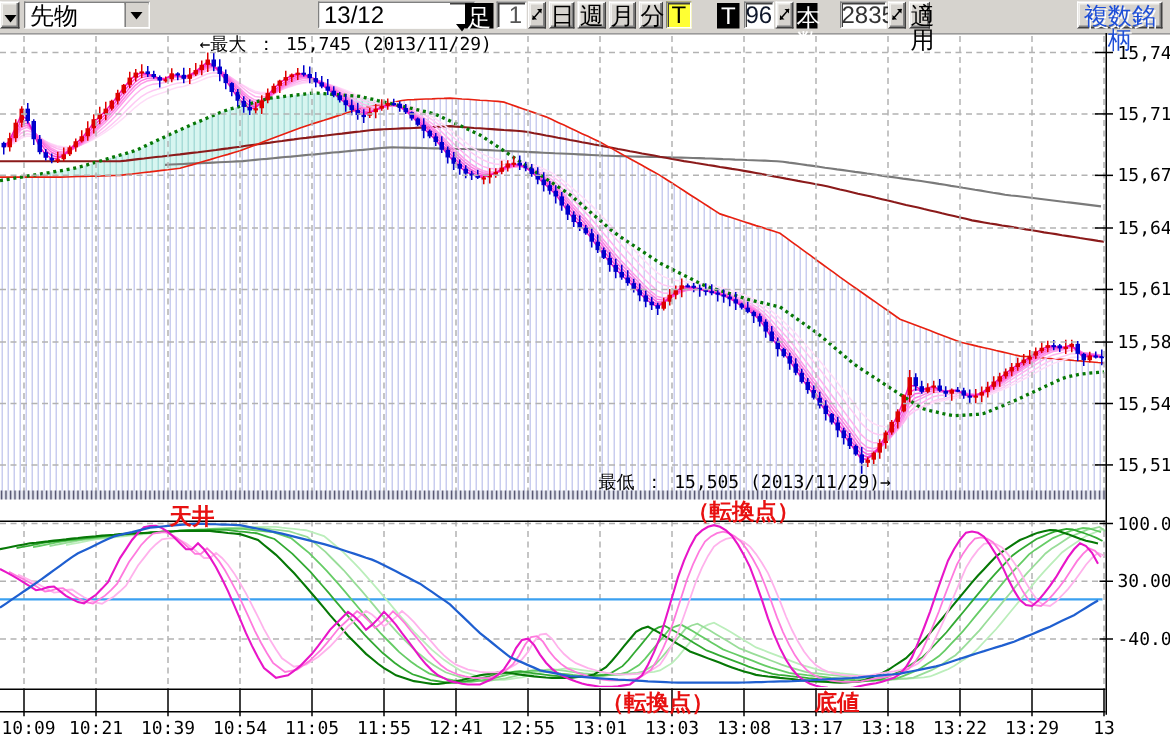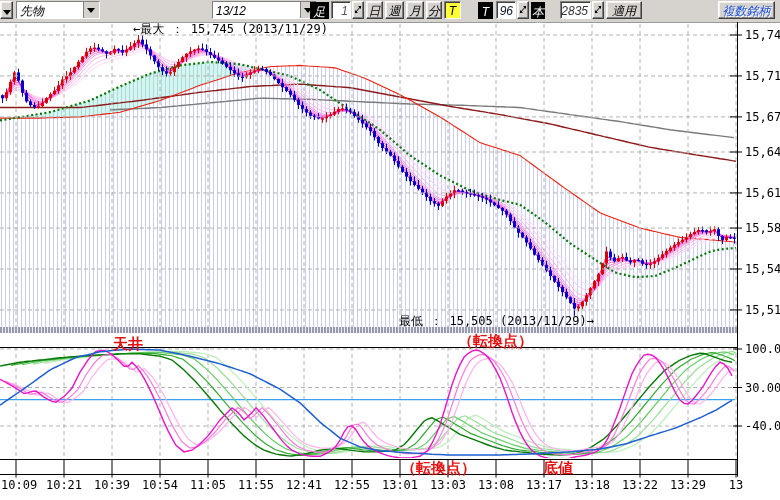--- a/index.html
+++ b/index.html
@@ -1,21 +1,21 @@
 <!DOCTYPE html>
 <html><head>
 <meta charset="utf-8">
 <style>
   html,body{margin:0;padding:0;}
   #app{position:relative;width:780px;height:500px;background:#ffffff;overflow:hidden;
        font-family:"Liberation Sans","DejaVu Sans",sans-serif;}
   
   #toolbar{position:absolute;left:0;top:0;width:780px;height:22px;background:#d6d3ce;
            border-bottom:1px solid #9a9a9a;}
-  .tb{position:absolute;top:1px;height:18px;box-sizing:border-box;font-size:12px;line-height:16px;font-style:italic;}
+  .tb{position:absolute;top:1px;height:18px;box-sizing:border-box;font-size:16px;line-height:16px;}
   .bevel-out{background:#d6d3ce;border:1px solid;border-color:#ffffff #404040 #404040 #ffffff;
              box-shadow:inset -1px -1px 0 #808080, inset 1px 1px 0 #f2f1ee;}
   .bevel-in{background:#ffffff;border:1px solid;border-color:#808080 #ffffff #ffffff #808080;
             box-shadow:inset 1px 1px 0 #404040;}
   .tb-btn{text-align:center;cursor:pointer;color:#000;padding-top:1px;}
   .tb-black{background:#000;color:#fff;text-align:center;padding-top:2px;height:17px;top:2px;}
   .combo{display:flex;}
   .combo .val{flex:1;background:#fff;padding:1px 0 0 3px;white-space:nowrap;overflow:hidden;}
   .combo .drop{width:15px;background:#d6d3ce;border-left:1px solid #808080;position:relative;cursor:pointer;}
   .tri{position:absolute;left:3px;top:6px;width:0;height:0;border-left:4px solid transparent;
@@ -36,21 +36,21 @@
     <div class="tb bevel-out tb-btn" style="left:0;width:13px;"><span class="tri" style="position:static;display:inline-block;margin-top:4px;"></span></div>
 
     <div class="tb bevel-in combo" style="left:16px;width:84px;">
       <span class="val jp">先物</span>
       <span class="drop">
           <span class="tri"></span>
         </span>
     </div>
 
 
-    <div class="tb bevel-in combo" style="left:212px;width:105px;">
+    <div class="tb bevel-in combo" style="left:212px;width:105px;align-items:center;">
       <span class="val">13/12</span>
       <span class="drop">
           <span class="tri"></span>
         </span>
     </div>
 
     <div class="tb tb-black jp" style="left:310px;width:19px;">足</div>
 
     <div class="tb bevel-in spin-field" style="left:331px;width:20px;">1</div>
     <div class="tb bevel-out tb-btn spin-btn" style="left:352px;width:12px;">
@@ -77,21 +77,21 @@
 
     <div class="tb tb-black jp" style="left:531px;width:14px;">本数</div>
     <div class="tb bevel-in spin-field" style="left:560px;width:31px;color:#333;">2835</div>
     <div class="tb bevel-out tb-btn spin-btn" style="left:592px;width:12px;">
       <svg width="10" height="14" viewBox="0 0 10 14">
           <path d="M2,11 L8,4" stroke="#000" stroke-width="1" fill="none"></path>
           <path d="M8,4 l-3,0 l3,3 z M2,11 l3,0 l-3,-3 z" fill="#000"></path>
         </svg>
     </div>
 
-    <div class="tb bevel-out tb-btn jp" style="left:606px;width:36px;">適用</div>
+    <div class="tb bevel-out tb-btn jp" style="left:606px;width:14px;">適用</div>
     <div class="tb bevel-out tb-btn jp disabled" style="left:718px;width:57px;">複数銘柄</div>
   </div>
 
   <svg id="chart" width="780" height="478" style="position:absolute;left:0;top:22px;">
       <defs>
         <pattern id="vs" width="4" height="4" patternUnits="userSpaceOnUse">
           <path d="M1.5,0V4" stroke="#c9cdef" stroke-width="1"></path>
         </pattern>
         <pattern id="cs" width="4" height="4" patternUnits="userSpaceOnUse">
           <rect width="4" height="4" fill="#d7f5f0"></rect>

